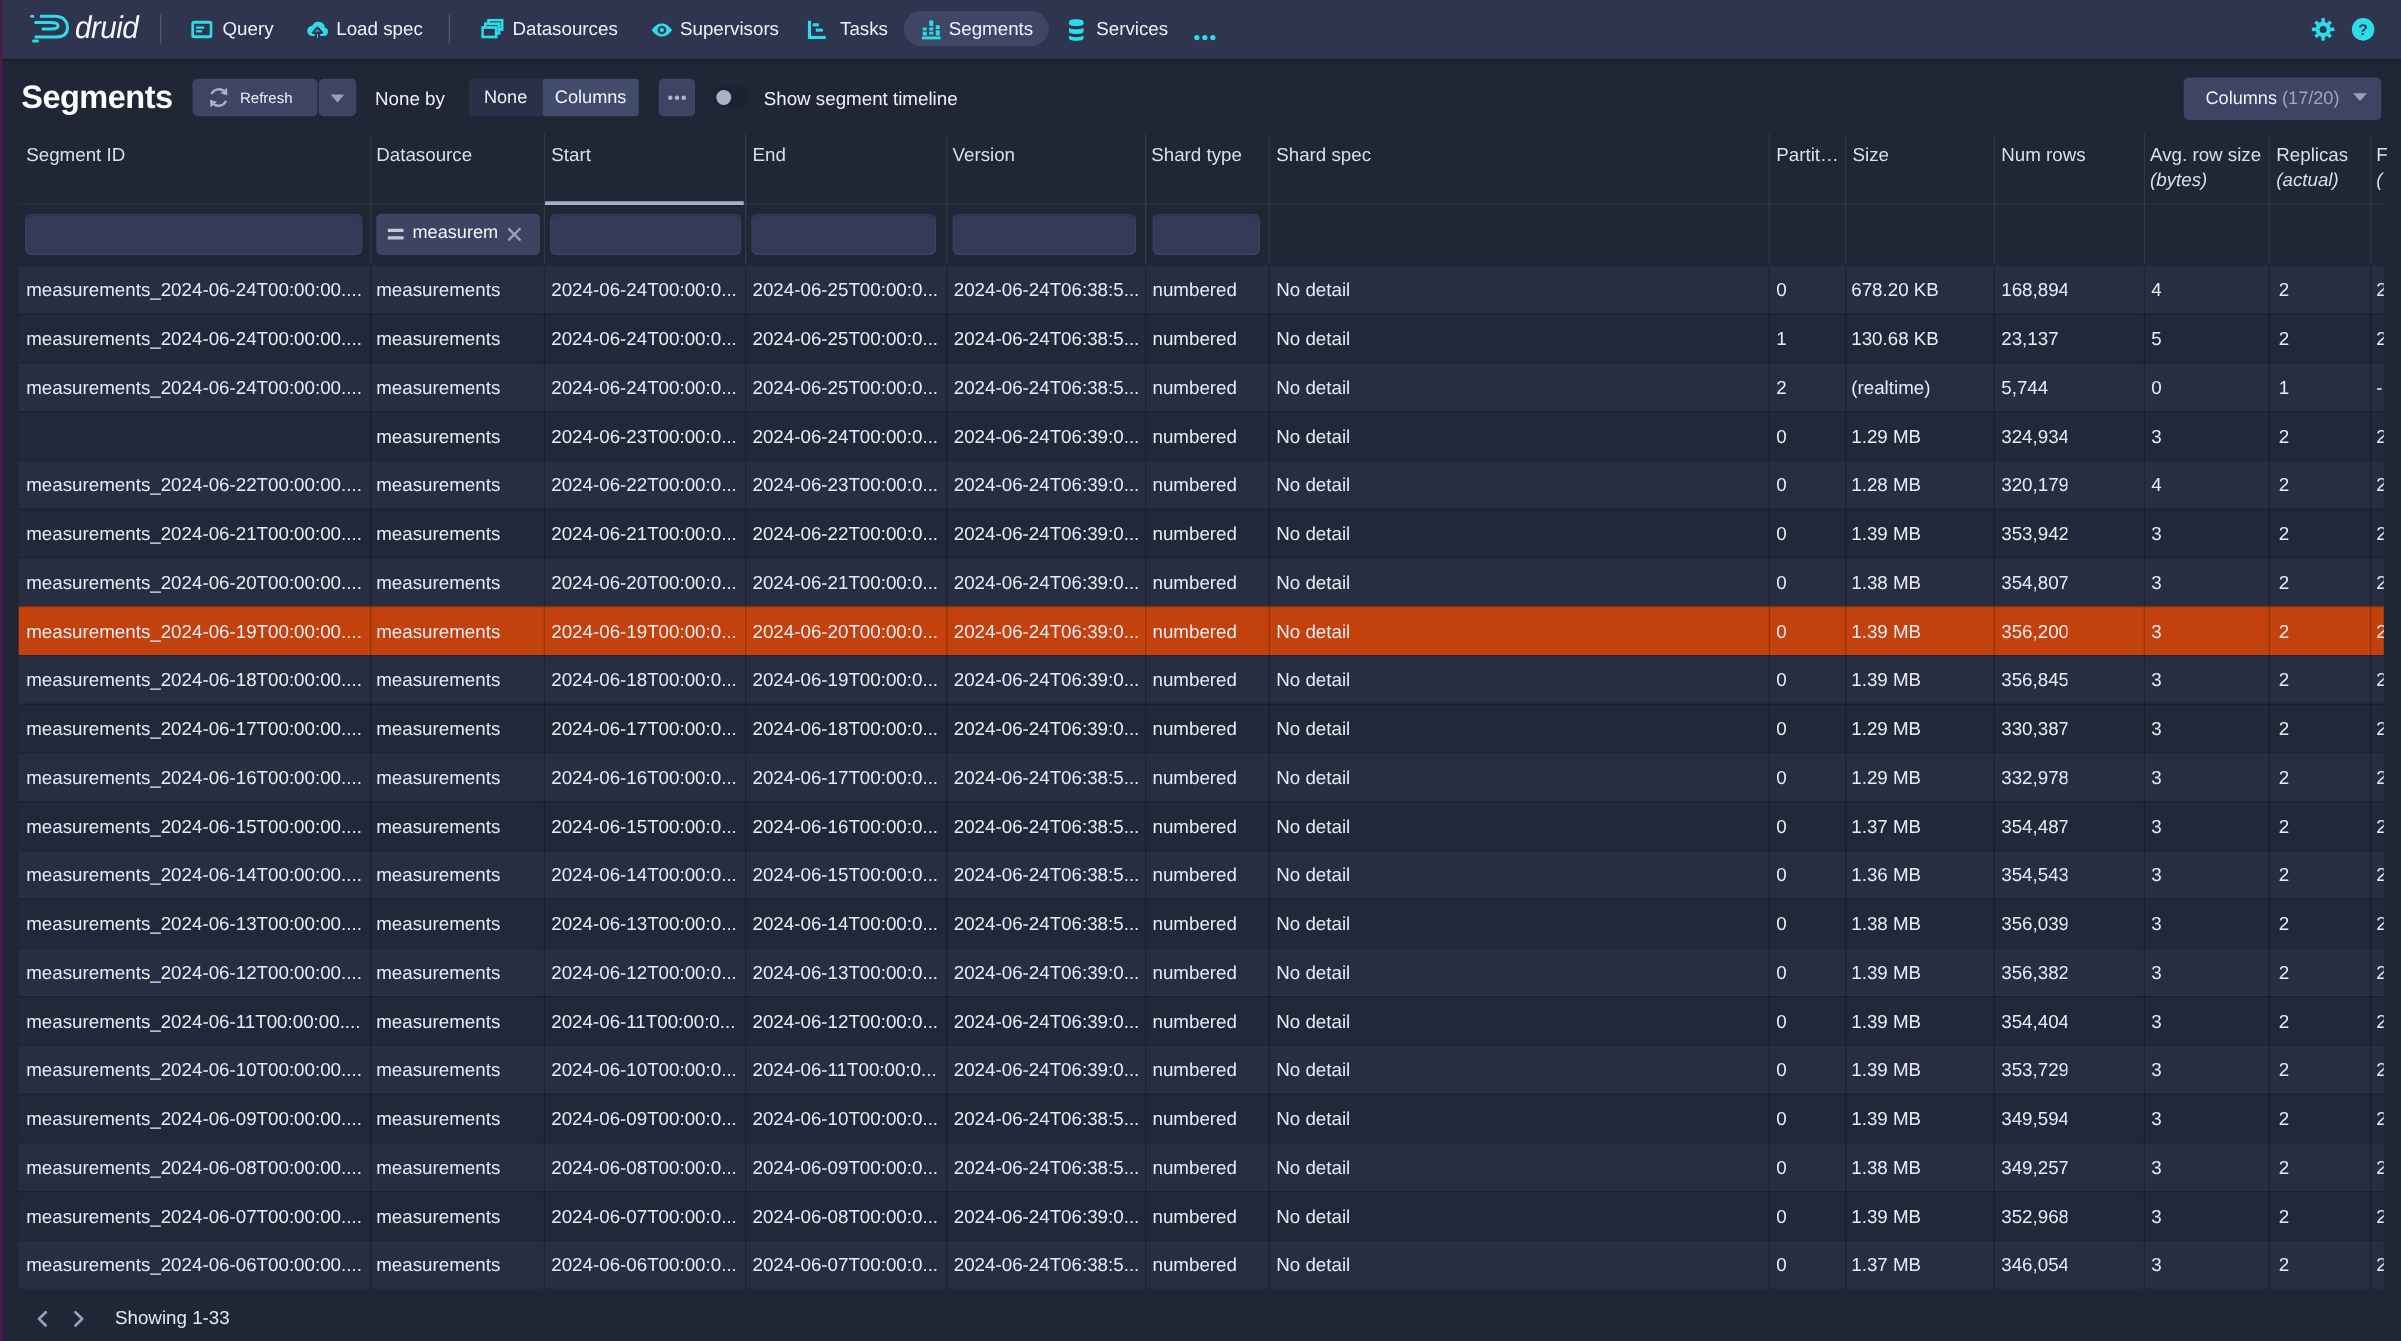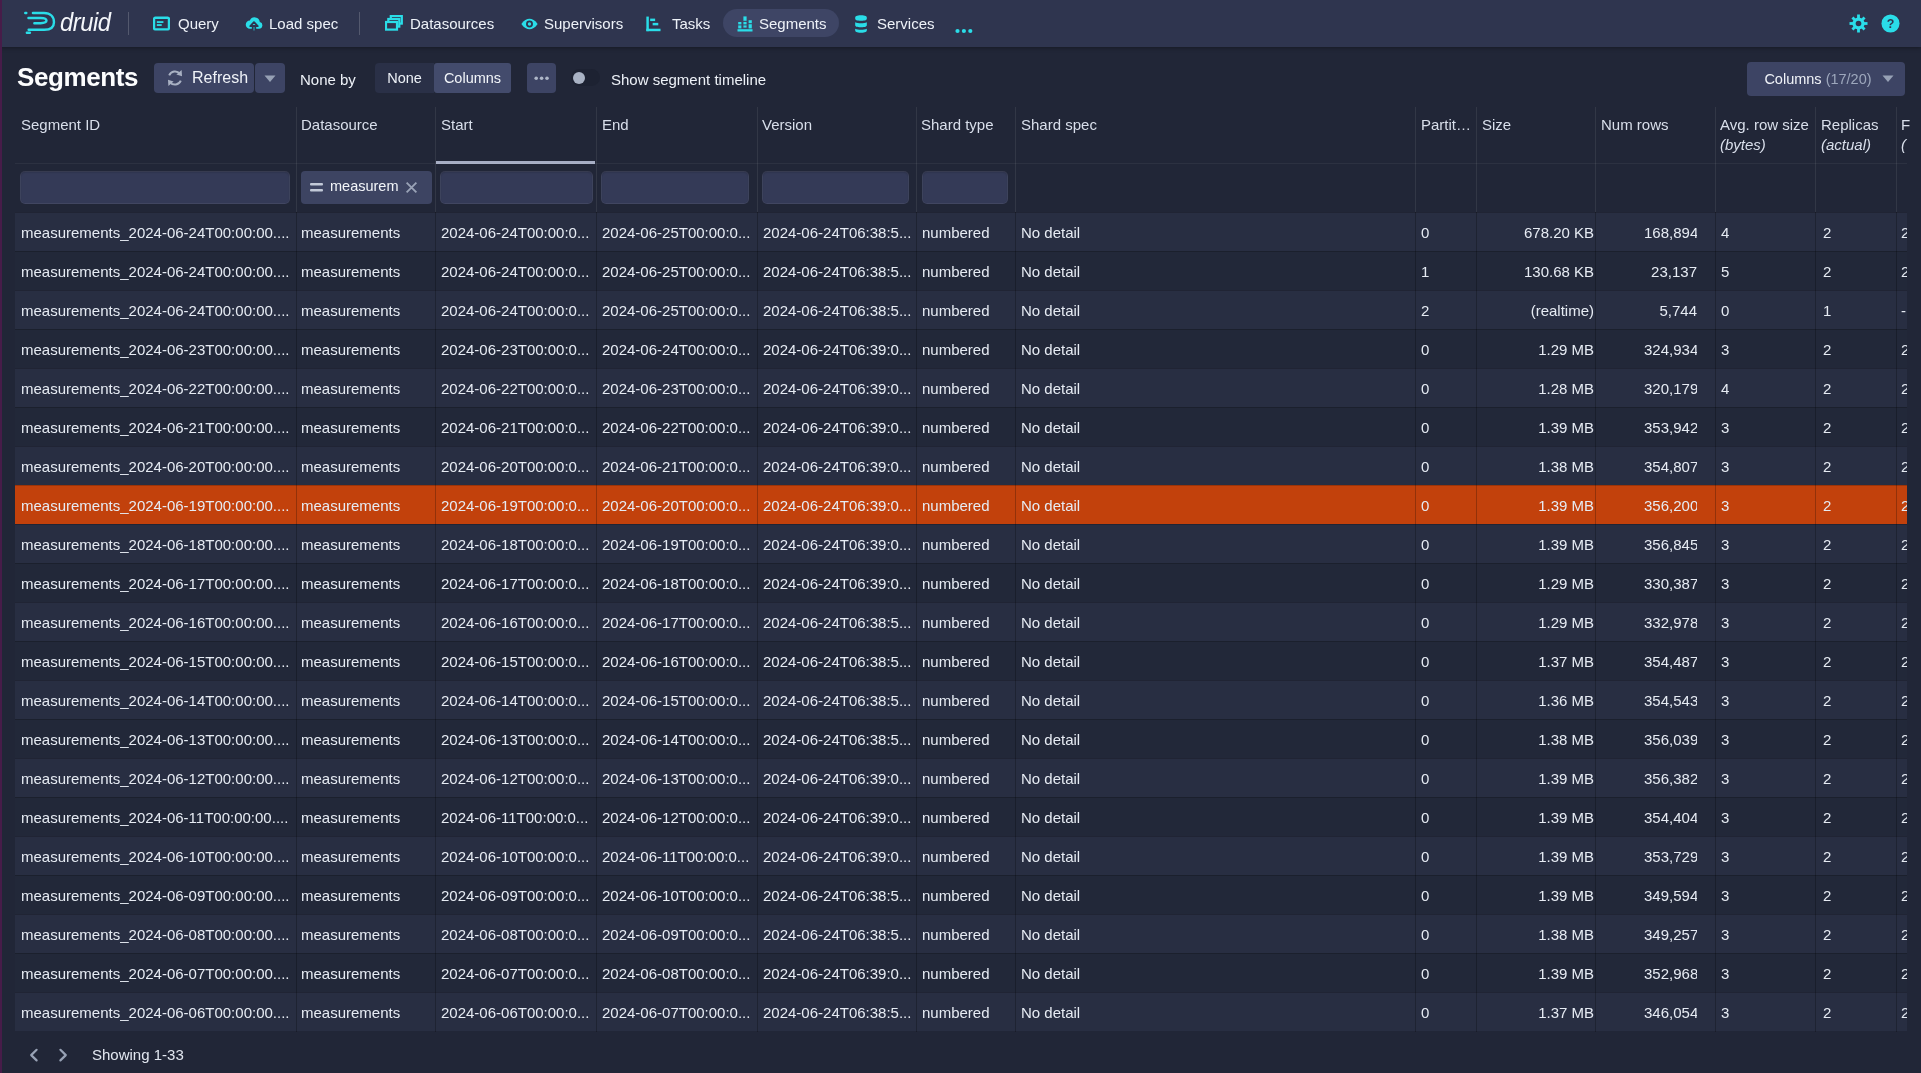--- a/index.html
+++ b/index.html
@@ -8,40 +8,40 @@
 #nav { position:absolute; left:0; top:0; width:1921px; height:47px; background:#2f354f;
   box-shadow:0 1px 4px rgba(0,0,0,0.35); }
 .nicon { position:absolute; }
 .nlabel { position:absolute; top:14px; font-size:15px; color:#eef2f8; line-height:19px; }
 .navdiv { position:absolute; top:12px; width:1px; height:23px; background:rgba(255,255,255,0.18); }
 #pill { position:absolute; left:723px; top:9px; width:116px; height:28px; border-radius:14px; background:#3e4565; }
 #logo-text { position:absolute; left:60px; top:8px; font-size:25px; font-style:italic; font-weight:400;
   color:#f4f6fa; letter-spacing:-0.5px; transform:scaleX(0.95); transform-origin:left; }
 #title { position:absolute; left:17px; top:62px; font-size:26px; font-weight:700; color:#fcfdfe; letter-spacing:-0.4px; }
 .btn { position:absolute; top:63px; height:30px; background:#3d4464; border-radius:4px;
-  color:#f0f3f8; font-size:16px; line-height:30px; }
+  color:#f0f3f8; font-size:12px; line-height:30px; }
 .ctl-label { position:absolute; top:71px; font-size:15px; color:#edf1f7; }
 #seg-none { position:absolute; left:375px; top:63px; width:59px; height:30px; background:#2a3047;
   border-radius:4px 0 0 4px; color:#edf1f7; font-size:14.5px; line-height:30px; text-align:center; }
 #seg-int { position:absolute; left:434px; top:63px; width:77px; height:30px; background:#434b6c;
   border-radius:3px; color:#f2f5f9; font-size:14.5px; line-height:30px; text-align:center; }
 #toggle { position:absolute; left:571px; top:69px; width:29px; height:17px; border-radius:8.5px; background:#1d2232; }
 #toggle .knob { position:absolute; left:2px; top:2.5px; width:12px; height:12px; border-radius:50%; background:#a9b2c4; }
 .colsep-h { position:absolute; top:107px; height:105px; width:1px; background:rgba(255,255,255,0.08); z-index:7; }
 .colsep-b { position:absolute; top:212px; height:820px; width:1px; background:rgba(0,0,0,0.24); z-index:6; }
 .hcell { position:absolute; top:115px; font-size:15px; color:#d9dfeb; line-height:19.5px; }
 .hitalic { font-style:italic; }
 #sortline { position:absolute; left:436px; top:161px; width:159px; height:3px; background:#a6adc4; }
 .finput { position:absolute; top:171px; height:33px; background:#343a57; border-radius:5px;
   box-shadow:inset 0 0 0 1px rgba(255,255,255,0.07), inset 0 1px 2px rgba(0,0,0,0.3); }
 #ftag { position:absolute; left:301px; top:171px; width:131px; height:33px; background:#3d4462;
   border-radius:4px; color:#f2f5f9; font-size:14.5px; }
 .row { position:absolute; left:15px; width:1892px; height:39px; overflow:hidden; }
 .cell { position:absolute; top:0; height:39px; line-height:39px; font-size:15px; color:#e6ebf3; white-space:nowrap; overflow:hidden; }
-.rnum { text-align:right;margin-left:43px; }
+.rnum { text-align:left; }
 #footer-text { position:absolute; left:92px; top:1046px; font-size:15px; color:#e2e7f0; }
 .chev { position:absolute; top:1045px; width:20px; height:20px; }
 #colsbtn { position:absolute; left:1747px; top:62px; width:158px; height:34px; background:#3d4464;
   border-radius:4px; font-size:14.5px; line-height:34px; text-align:center; color:#f0f3f8; }
 
 </style></head><body>
 <div id="nav">
 <div class="nicon" style="left:24px;top:10px"><svg width="33" height="26" viewBox="0 0 37 28">
 <g fill="none" stroke="#2adde8" stroke-width="2.7" stroke-linecap="round">
 <path d="M10 2.8 L22.5 2.8 C29.7 2.8 33.6 7.2 33.6 13.1 C33.6 19.3 29.2 21.5 22.8 21.5 L5.2 21.5"></path>
@@ -260,21 +260,20 @@
 <div class="cell" style="left:907px;width:92px">numbered</div>
 <div class="cell" style="left:1006px;width:300px">No detail</div>
 <div class="cell" style="left:1406px;width:60px">2</div>
 <div class="cell rnum" style="left:1466px;width:70px">(realtime)</div>
 <div class="cell rnum" style="left:1586px;width:53px">5,744</div>
 <div class="cell" style="left:1706px;width:60px">0</div>
 <div class="cell" style="left:1808px;width:60px">1</div>
 <div class="cell" style="left:1886px;width:20px">-</div>
 </div>
 <div class="row" style="top:117px;background:#222839;border-top:1px solid rgba(0,0,0,0.2)">
-<div class="cell" style="left:6px;width:283px">measurements_2024-06-23T00:00:00....</div>
 <div class="cell" style="left:286px;width:133px">measurements</div>
 <div class="cell" style="left:426px;width:154px">2024-06-23T00:00:0...</div>
 <div class="cell" style="left:587px;width:154px">2024-06-24T00:00:0...</div>
 <div class="cell" style="left:748px;width:152px">2024-06-24T06:39:0...</div>
 <div class="cell" style="left:907px;width:92px">numbered</div>
 <div class="cell" style="left:1006px;width:300px">No detail</div>
 <div class="cell" style="left:1406px;width:60px">0</div>
 <div class="cell rnum" style="left:1466px;width:70px">1.29 MB</div>
 <div class="cell rnum" style="left:1586px;width:53px">324,934</div>
 <div class="cell" style="left:1706px;width:60px">3</div>

